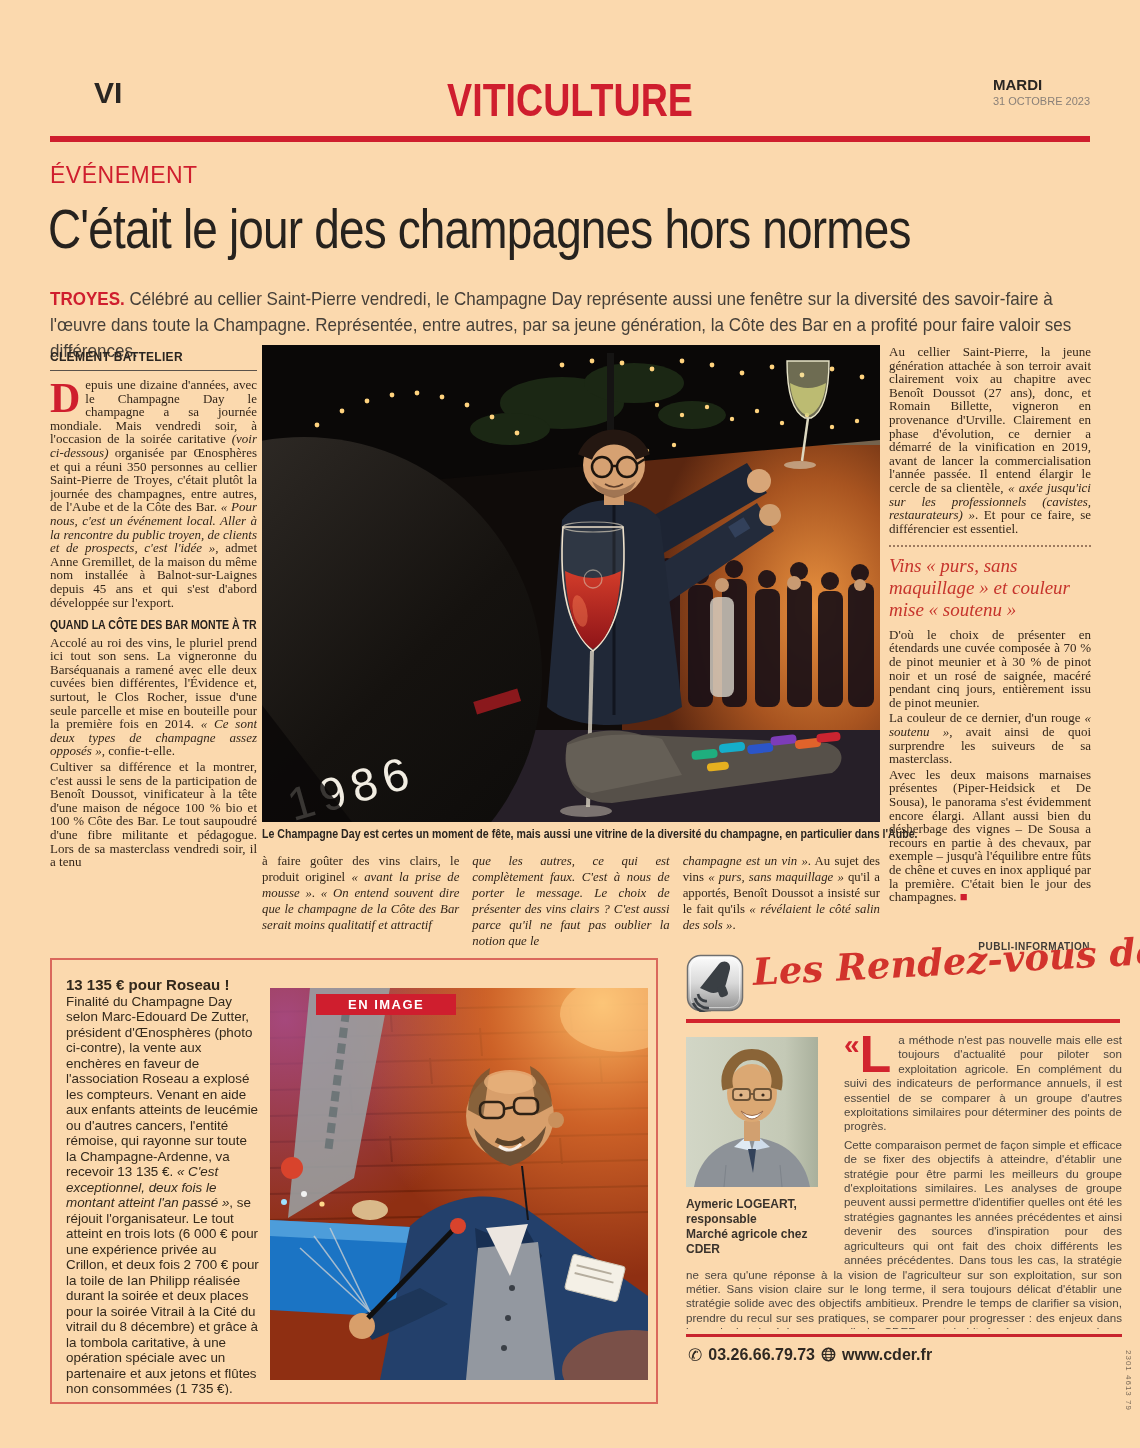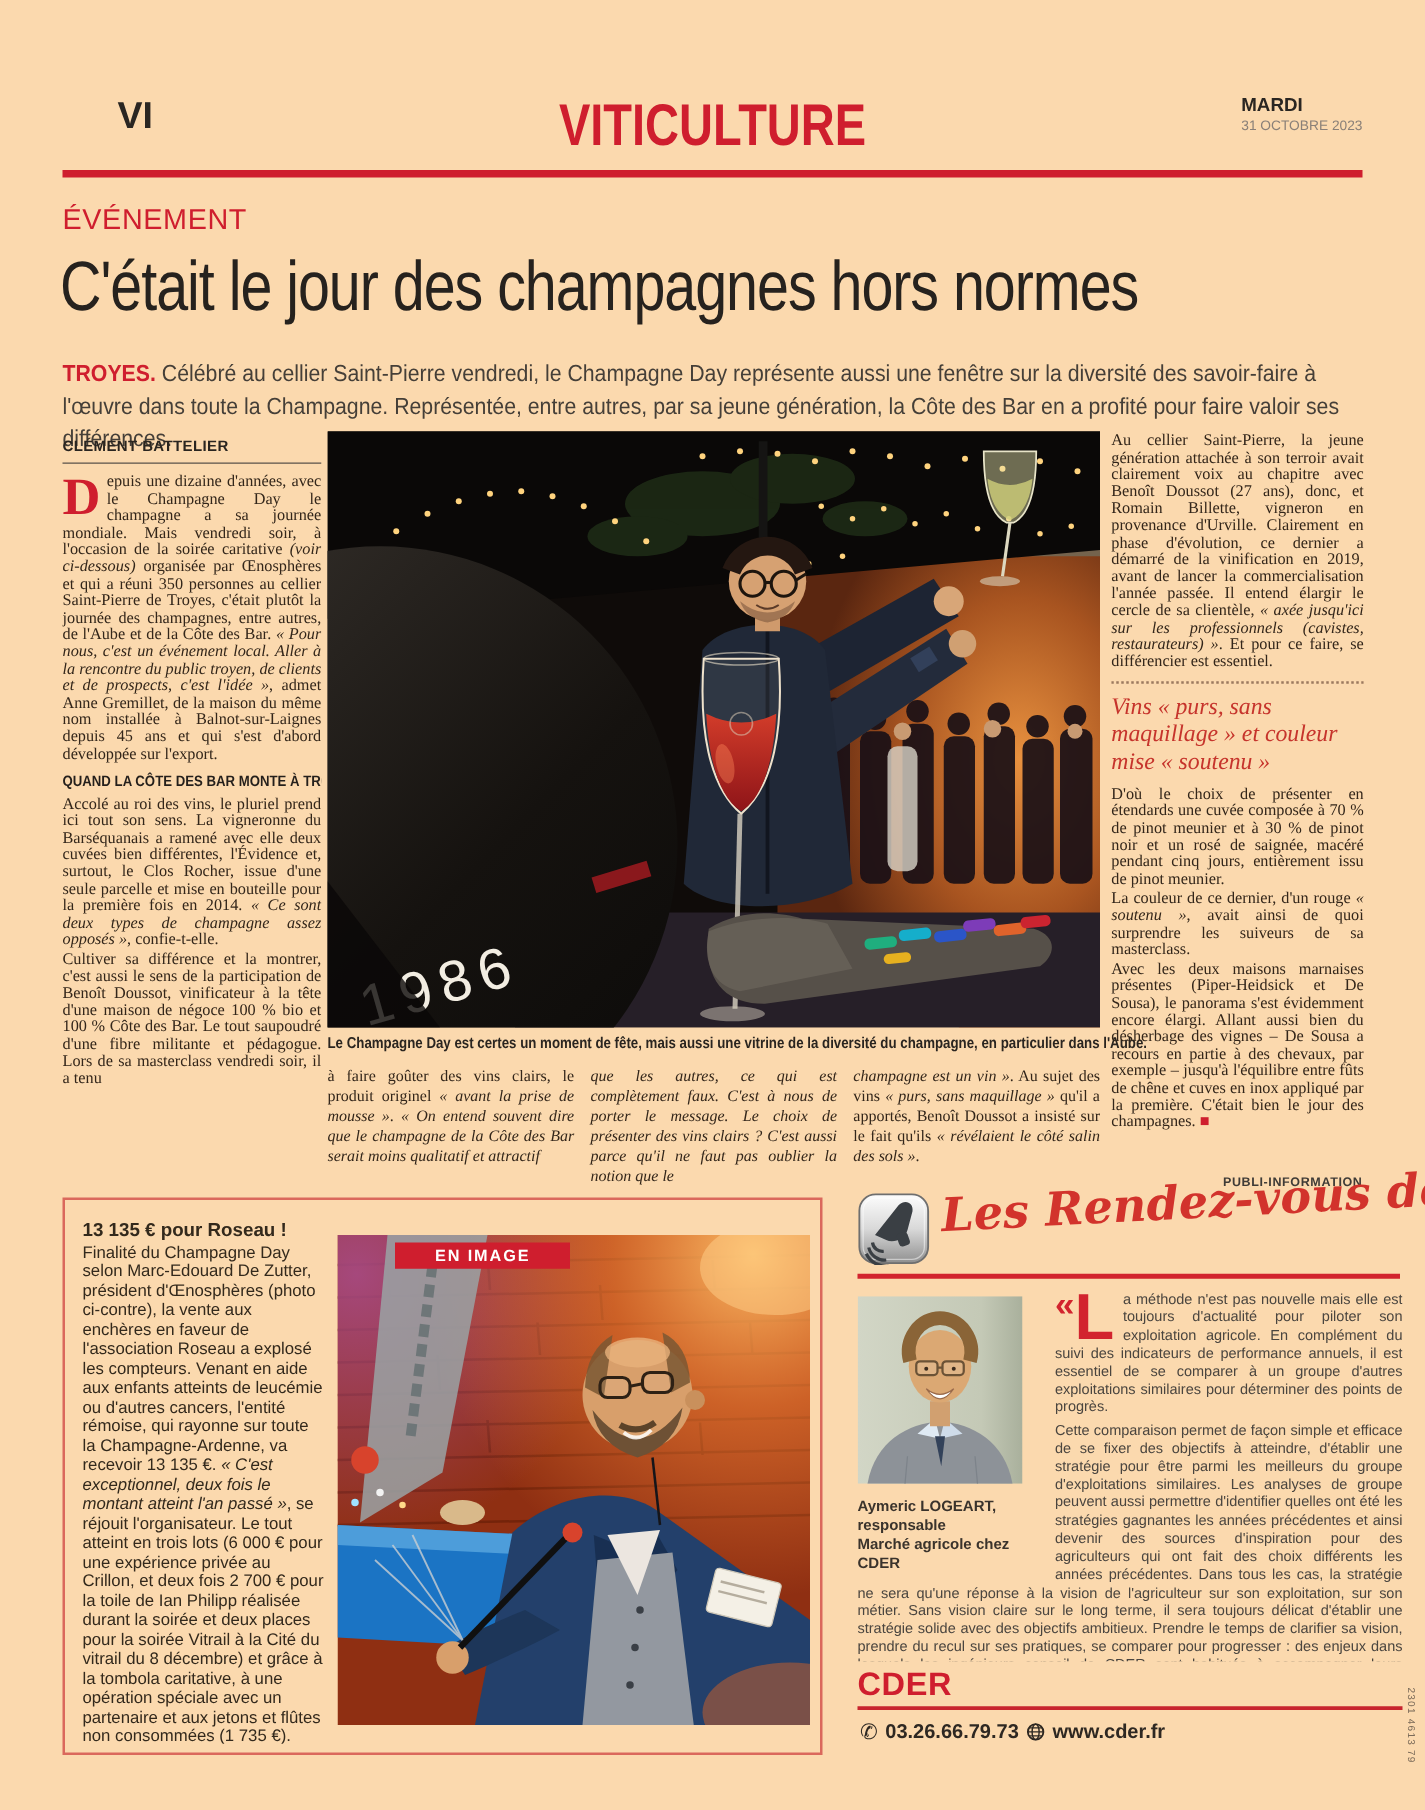--- a/index.html
+++ b/index.html
@@ -445,21 +445,20 @@
         <div>Marché agricole chez CDER</div>
       </div>
     </div>
     <p class="pp-body">
       <span class="qgrp"><span class="q">«</span><span class="L">L</span></span><span>a méthode n'est pas nouvelle mais elle est toujours d'actualité pour piloter son exploitation agricole. En complément du suivi des indicateurs de performance annuels, il est essentiel de se comparer à un groupe d'autres exploitations similaires pour déterminer des points de progrès.</span>
     </p>
     <p class="pp-body">Cette comparaison permet de façon simple et efficace de se fixer des objectifs à atteindre, d'établir une stratégie pour être parmi les meilleurs du groupe d'exploitations similaires. Les analyses de groupe peuvent aussi permettre d'identifier quelles ont été les stratégies gagnantes les années précédentes et ainsi devenir des sources d'inspiration pour des agriculteurs qui ont fait des choix différents les années précédentes. Dans tous les cas, la stratégie ne sera qu'une réponse à la vision de l'agriculteur sur son exploitation, sur son métier. Sans vision claire sur le long terme, il sera toujours délicat d'établir une stratégie solide avec des objectifs ambitieux. Prendre le temps de clarifier sa vision, prendre du recul sur ses pratiques, se comparer pour progresser : des enjeux dans lesquels les ingénieurs conseil de CDER sont habitués à accompagner leurs adhérents pour les aider à prendre de la hauteur sur leur quotidien. »</p>
   </div>
 
   <div class="abs cder">
-    <div class="cder-name">CDER</div>
     <div class="cder-rule"></div>
     <div class="cder-line2">
       <span class="phone-glyph">✆</span>
       <span>03.26.66.79.73</span>
       <svg width="15" height="15" viewBox="0 0 16 16">
         <circle cx="8" cy="8" r="6.6" fill="none" stroke="#2e2822" stroke-width="1.6"></circle>
         <ellipse cx="8" cy="8" rx="3" ry="6.6" fill="none" stroke="#2e2822" stroke-width="1.2"></ellipse>
         <line x1="1.4" y1="8" x2="14.6" y2="8" stroke="#2e2822" stroke-width="1.2"></line>
         <line x1="2.2" y1="4.6" x2="13.8" y2="4.6" stroke="#2e2822" stroke-width="1"></line>
         <line x1="2.2" y1="11.4" x2="13.8" y2="11.4" stroke="#2e2822" stroke-width="1"></line>

